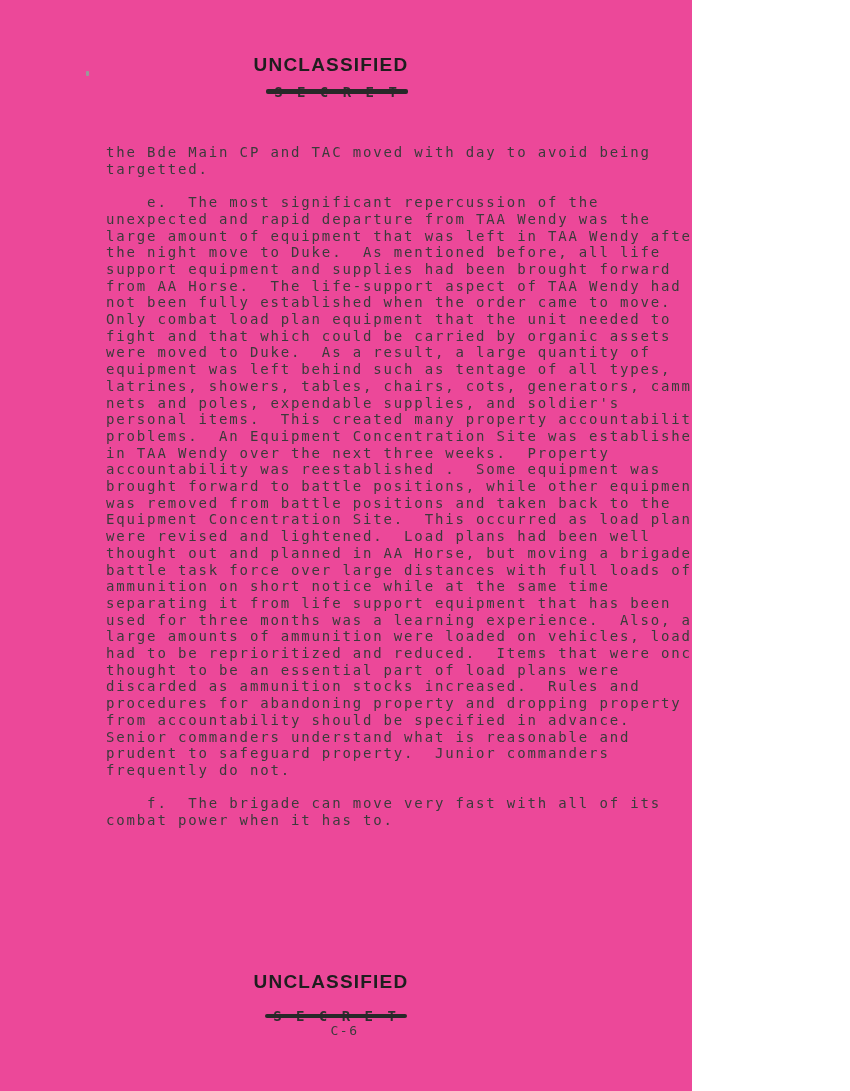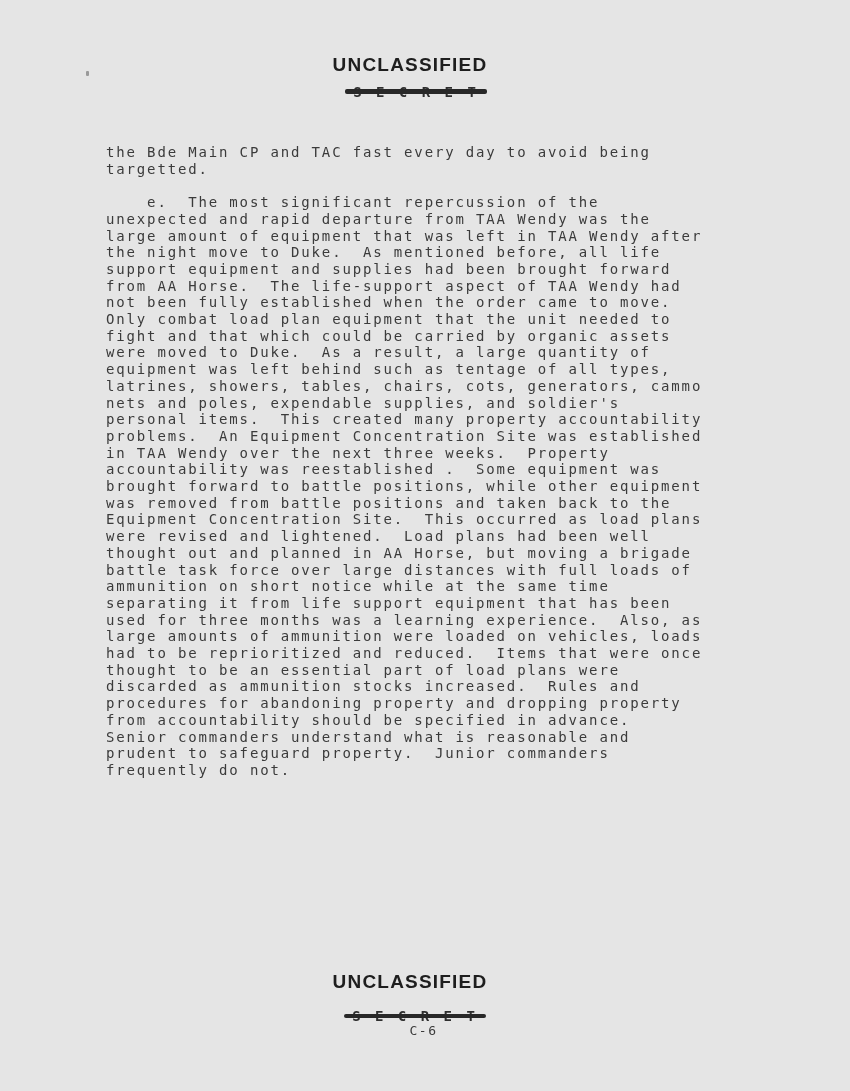--- a/index.html
+++ b/index.html
@@ -2,23 +2,23 @@
 <html><head>
 <meta charset="utf-8">
 <style>
   html, body {
     margin: 0;
     padding: 0;
     background: #ffffff;
   }
   .page {
     position: relative;
-    width: 850px;
+    width: 692px;
     height: 1091px;
-    background: #e5e5e5;
+    background: #ec4899;
     overflow: hidden;
     font-family: "DejaVu Sans Mono", monospace;
   }
   .centered {
     position: absolute;
     text-align: center;
   }
   .banner {
     font-family: "Liberation Sans", sans-serif;
     font-weight: 700;
@@ -104,21 +104,21 @@
 
   <div class="centered banner top-banner">UNCLASSIFIED</div>
 
   <div class="centered top-secret">
     <span class="secret-wrap">
       <span class="secret-text">S E C R E T</span>
     </span>
   </div>
 
   <div class="body-text">
-    <pre>the Bde Main CP and TAC fast every day to avoid being
+    <pre>the Bde Main CP and TAC moved with day to avoid being
 targetted.</pre>
     <pre>    e.  The most significant repercussion of the
 unexpected and rapid departure from TAA Wendy was the
 large amount of equipment that was left in TAA Wendy after
 the night move to Duke.  As mentioned before, all life
 support equipment and supplies had been brought forward
 from AA Horse.  The life-support aspect of TAA Wendy had
 not been fully established when the order came to move.
 Only combat load plan equipment that the unit needed to
 fight and that which could be carried by organic assets
@@ -141,20 +141,22 @@
 used for three months was a learning experience.  Also, as
 large amounts of ammunition were loaded on vehicles, loads
 had to be reprioritized and reduced.  Items that were once
 thought to be an essential part of load plans were
 discarded as ammunition stocks increased.  Rules and
 procedures for abandoning property and dropping property
 from accountability should be specified in advance.
 Senior commanders understand what is reasonable and
 prudent to safeguard property.  Junior commanders
 frequently do not.</pre>
+    <pre>    f.  The brigade can move very fast with all of its
+combat power when it has to.</pre>
   </div>
 
   <div class="centered banner bottom-banner">UNCLASSIFIED</div>
 
   <div class="centered bottom-secret">
     <span class="secret-wrap">
       <span class="secret-text">S E C R E T</span>
     </span>
   </div>
 

